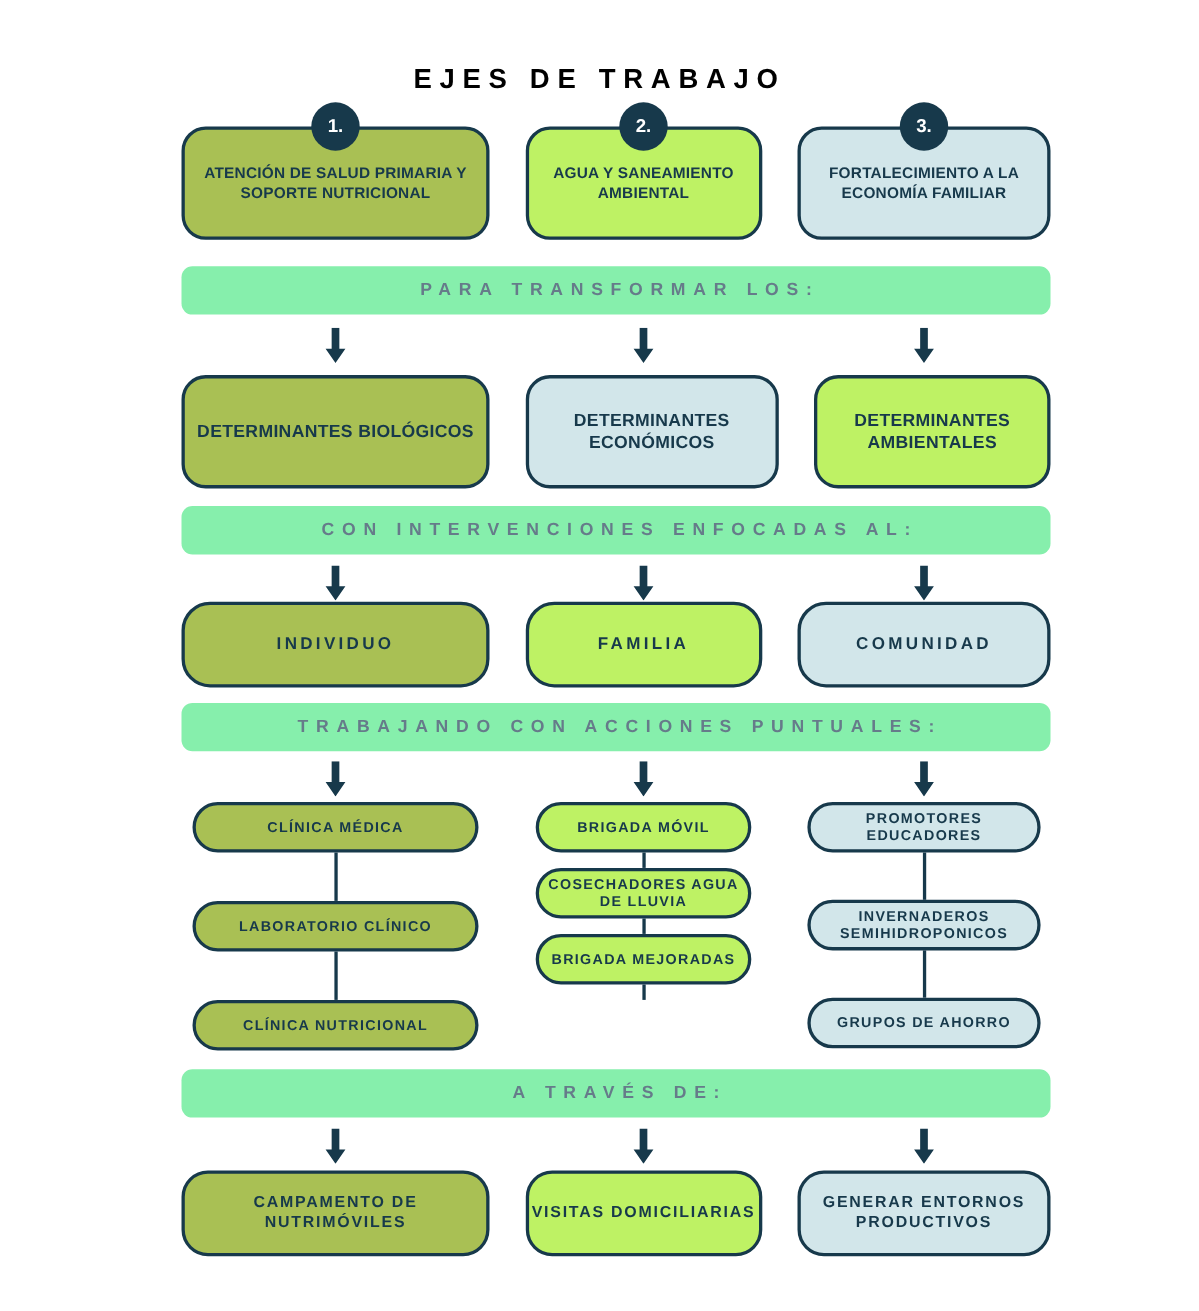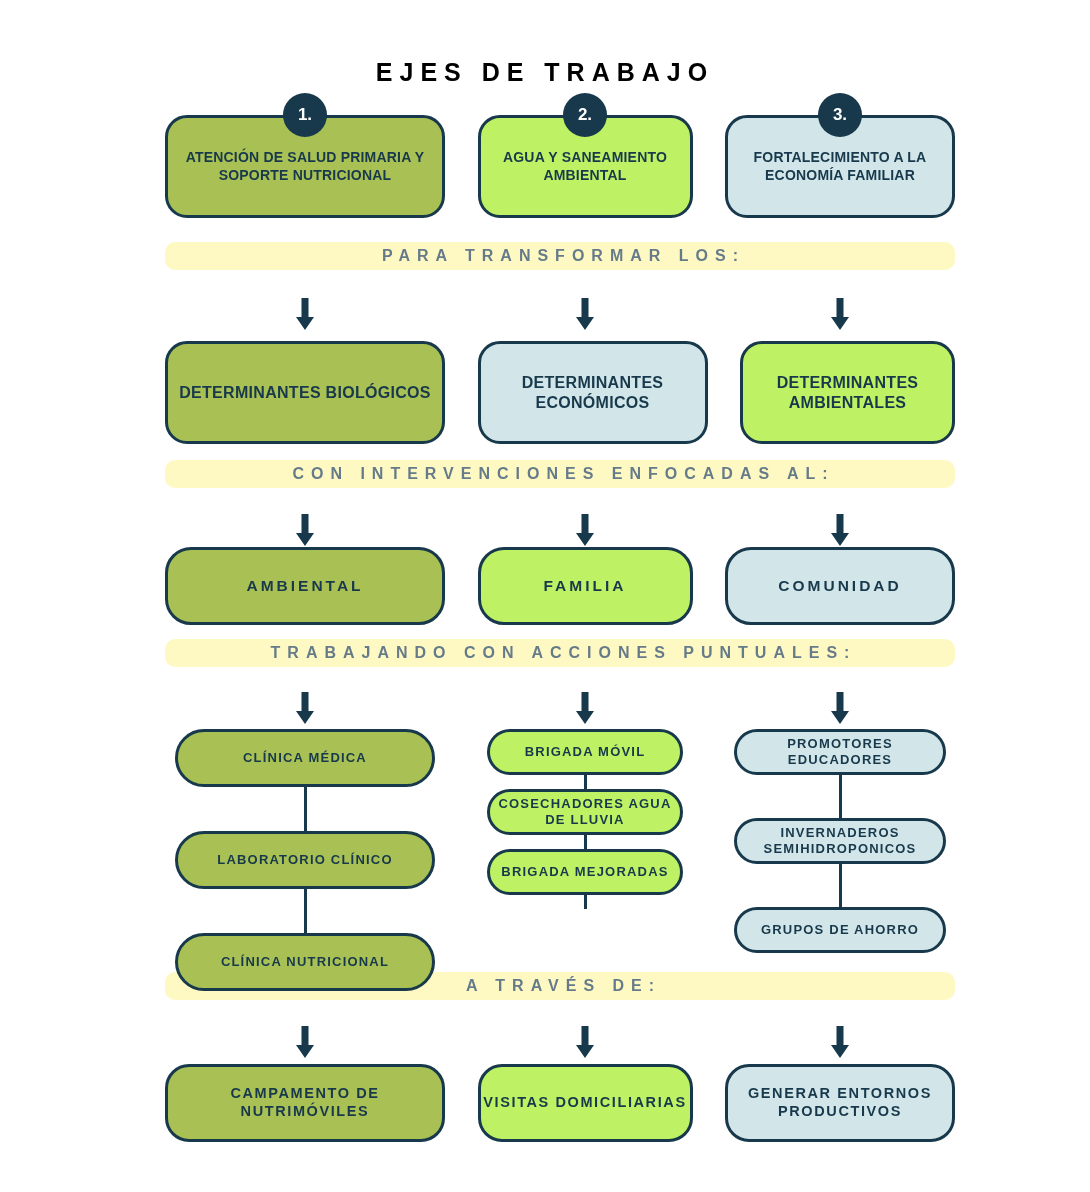--- a/index.html
+++ b/index.html
@@ -85,22 +85,22 @@
     align-items: center;
     justify-content: center;
     z-index: 3;
   }
 
   
   .banner {
     position: absolute;
     left: 165px;
     width: 790px;
-    height: 28px;
-    background: #fef9c3;
+    height: 44px;
+    background: #86efac;
     border-radius: 10px;
     display: flex;
     align-items: center;
     justify-content: center;
     color: #667b8a;
     font-size: 16px;
     font-weight: bold;
     letter-spacing: 7px;
     text-indent: 7px;
   }
@@ -133,21 +133,21 @@
     justify-content: center;
     text-align: center;
     color: #17394b;
     font-weight: bold;
     font-size: 13px;
     letter-spacing: 1.2px;
     line-height: 1.25;
     position: relative;
     z-index: 2;
   }
-  .pill.w1 { width: 260px; height: 58px; }
+  .pill.w1 { width: 260px; height: 46px; }
   .pill.w2 { width: 196px; height: 46px; }
   .pill.w3 { width: 212px; height: 46px; }
   .connector {
     width: 3px;
     background: #17394b;
     z-index: 1;
   }
 
   
   .final { height: 78px; font-size: 14.5px; letter-spacing: 1.6px; border-radius: 24px; }
@@ -230,21 +230,21 @@
     </div>
     <div class="arrow-slot c3">
       <svg class="arrow" viewBox="0 0 22 32">
         <path d="M7.5 0 h7 v19 h5.5 L11 32 L2 19 h5.5 z" fill="#17394b"></path>
       </svg>
     </div>
   </div>
 
   <div class="row" style="top:547px;">
     <div class="col c1">
-      <div class="card target fill-green">AMBIENTAL</div>
+      <div class="card target fill-green">INDIVIDUO</div>
     </div>
     <div class="col c2">
       <div class="card target fill-mid">FAMILIA</div>
     </div>
     <div class="col c3">
       <div class="card target fill-light">COMUNIDAD</div>
     </div>
   </div>
 
   <div class="banner" style="top:639px;">TRABAJANDO CON ACCIONES PUNTUALES:</div>

